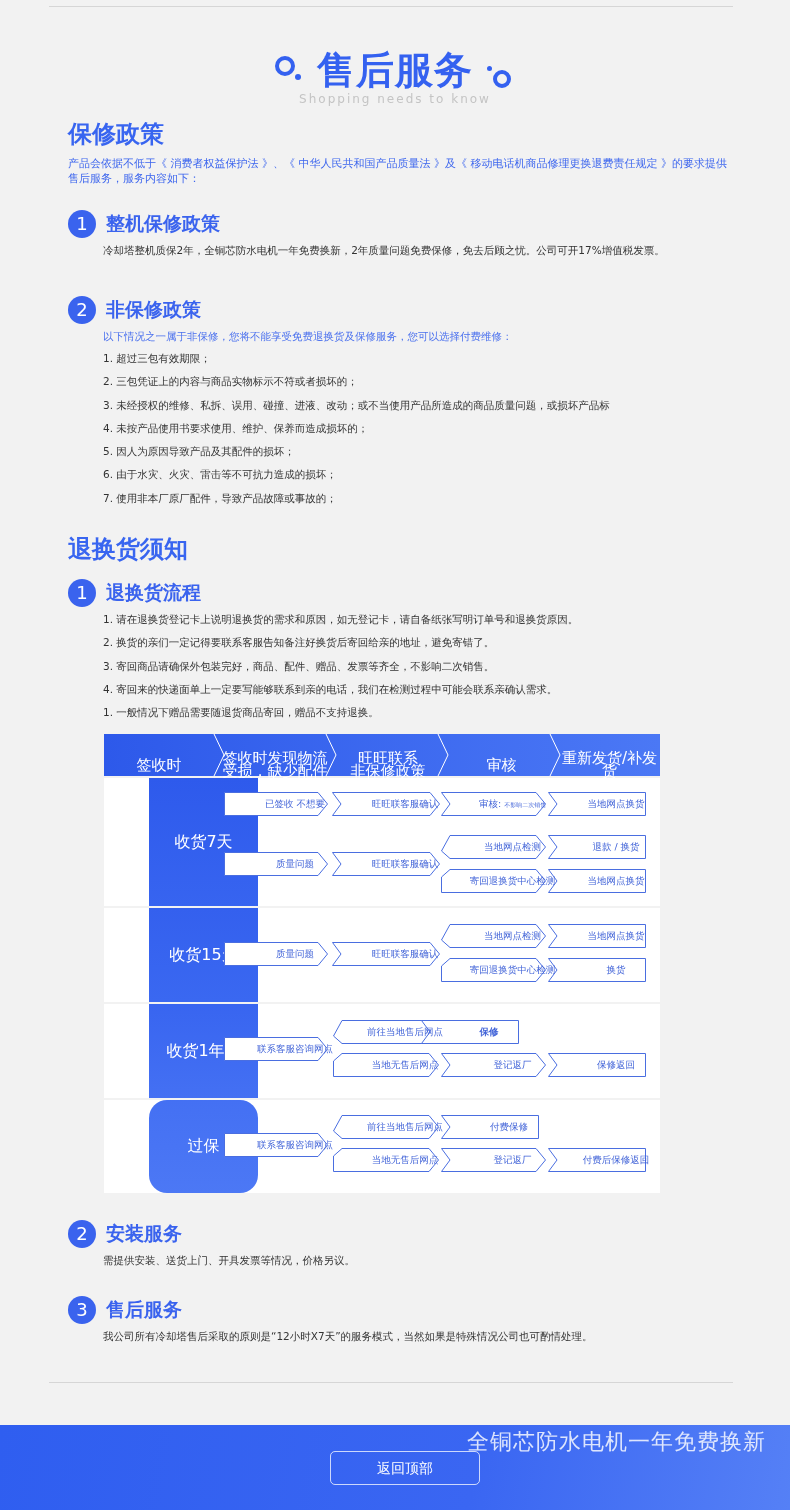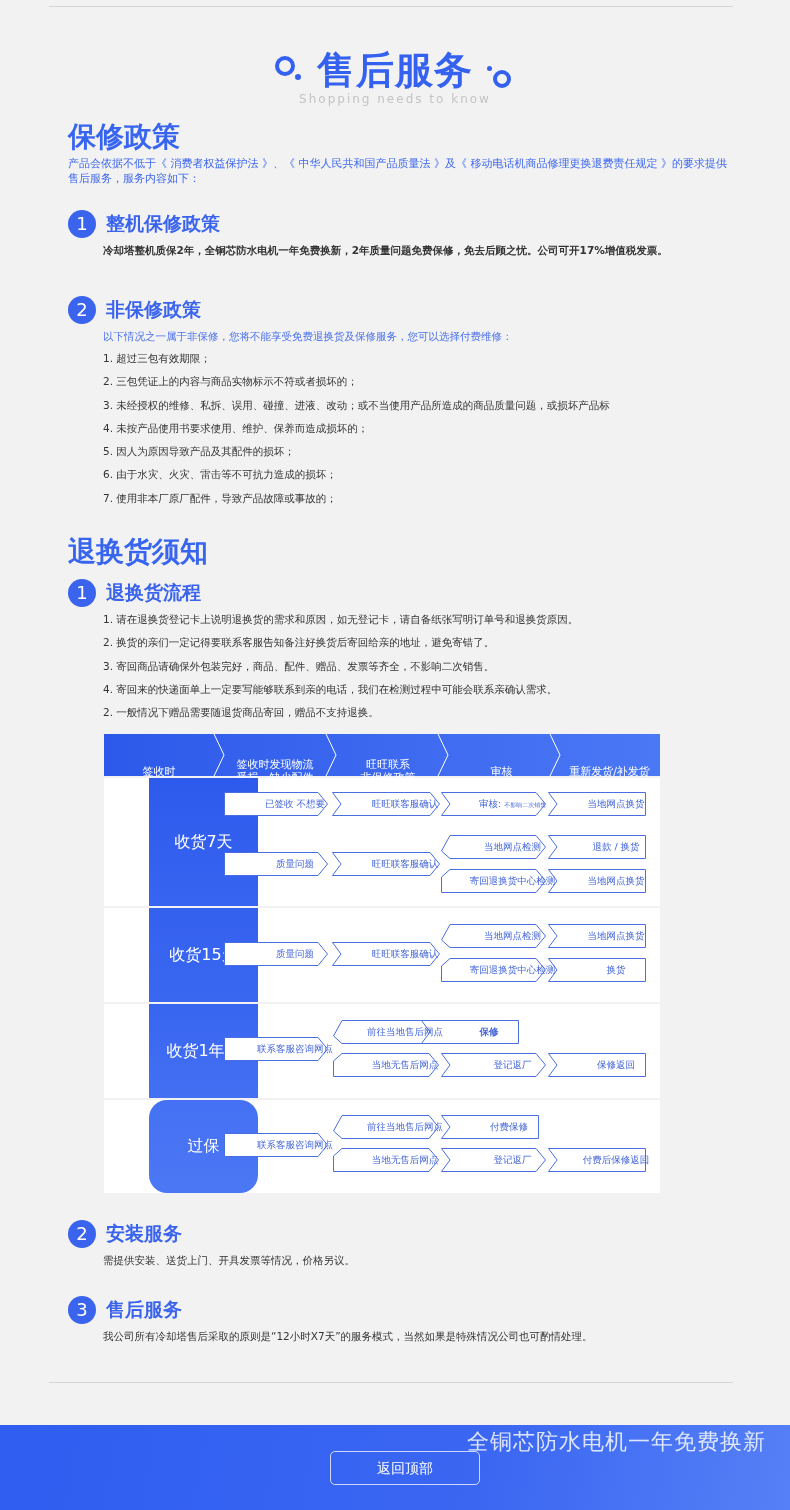--- a/index.html
+++ b/index.html
@@ -11,34 +11,34 @@
   
   .hero { position: absolute; left: 0; top: 44px; width: 790px; text-align: center; }
   .hero-title-row { display: flex; justify-content: center; align-items: center; height: 52px; }
   .hero-title { font-size: 38px; font-weight: bold; color: #3461f0; letter-spacing: 1px; margin: 0 10px; line-height: 52px; }
   .ring { position: relative; width: 40px; height: 40px; }
   .ring .o { position: absolute; border: 4px solid #3461f0; border-radius: 50%; }
   .ring .dot { position: absolute; width: 6px; height: 6px; border-radius: 50%; background: #3461f0; }
   .hero-sub { font-size: 12px; color: #c4c4c4; letter-spacing: 2px; margin-top: -4px; }
 
   
-  .h1 { position: absolute; left: 68px; font-size: 28px; font-weight: bold; color: #3865f0; }
+  .h1 { position: absolute; left: 68px; font-size: 24px; font-weight: bold; color: #3865f0; }
   .intro { position: absolute; left: 68px; width: 660px; font-size: 11px; line-height: 15px; color: #3d66ee; }
   .sub-head { position: absolute; left: 68px; display: flex; align-items: center; }
   .num { width: 28px; height: 28px; border-radius: 50%; background: #3a63ee; color: #fff; font-size: 18px; text-align: center; line-height: 28px; }
   .sub-title { font-size: 19px; font-weight: bold; color: #3a63ee; margin-left: 10px; }
   .para { position: absolute; left: 103px; width: 630px; font-size: 10.5px; color: #333; }
   .para.blue { color: #4a70ee; }
   .list { position: absolute; left: 103px; width: 630px; list-style: none; }
   .list li { font-size: 10.5px; color: #333; height: 23.3px; line-height: 23.3px; white-space: nowrap; }
 
   
   .flow { position: absolute; left: 104px; top: 734px; width: 556px; height: 459px; background: #f2f2f2; }
   .flow-head { position: absolute; left: 0; top: 0; width: 556px; height: 42px; background: linear-gradient(90deg, #2d59ea, #4b78f5); }
-  .fh { position: absolute; top: 8px; height: 58px; color: #fff; font-size: 11px; line-height: 13px; display: flex; align-items: center; justify-content: center; text-align: center; }
+  .fh { position: absolute; top: 2px; height: 58px; color: #fff; font-size: 15px; line-height: 13px; display: flex; align-items: center; justify-content: center; text-align: center; }
   .fh-chev { position: absolute; top: 0; height: 42px; width: 14px; }
   .flow-row { position: absolute; left: 0; width: 556px; background: #fff; }
   .row-label { position: absolute; left: 0; top: 0; width: 109px; height: 100%; color: #fff; font-size: 16px; display: flex; align-items: center; justify-content: center; margin-left: 45px; }
   .box { position: absolute; height: 24px; font-size: 9.5px; color: #4264d8; display: flex; align-items: center; justify-content: center; white-space: nowrap; padding-left: 38px; }
   .box svg { position: absolute; left: 0; top: 0; }
   .box span { position: relative; z-index: 1; }
   .box span small { font-size: 6px; }
 
   
   .bottom-rule { position: absolute; left: 49px; top: 1382px; width: 684px; height: 1px; background: #d6d6d6; }
@@ -67,21 +67,21 @@
   <div class="hero-sub">Shopping needs to know</div>
 </div>
 
 <div class="h1" style="top:118px;">保修政策</div>
 <div class="intro" style="top:156px;">产品会依据不低于《 消费者权益保护法 》、《 中华人民共和国产品质量法 》及《 移动电话机商品修理更换退费责任规定 》的要求提供售后服务，服务内容如下：</div>
 
 <div class="sub-head" style="top:210px;">
   <div class="num">1</div>
   <div class="sub-title">整机保修政策</div>
 </div>
-<div class="para" style="top:244px;font-weight:bold;">冷却塔整机质保2年，全铜芯防水电机一年免费换新，2年质量问题免费保修，免去后顾之忧。公司可开17%增值税发票。</div>
+<div class="para" style="top:244px;">冷却塔整机质保2年，全铜芯防水电机一年免费换新，2年质量问题免费保修，免去后顾之忧。公司可开17%增值税发票。</div>
 
 <div class="sub-head" style="top:296px;">
   <div class="num">2</div>
   <div class="sub-title">非保修政策</div>
 </div>
 <div class="para blue" style="top:330px;">以下情况之一属于非保修，您将不能享受免费退换货及保修服务，您可以选择付费维修：</div>
 <ul class="list" style="top:347px;">
   <li>1. 超过三包有效期限；</li>
   <li>2. 三包凭证上的内容与商品实物标示不符或者损坏的；</li>
   <li>3. 未经授权的维修、私拆、误用、碰撞、进液、改动；或不当使用产品所造成的商品质量问题，或损坏产品标</li>
@@ -95,21 +95,21 @@
 
 <div class="sub-head" style="top:579px;">
   <div class="num">1</div>
   <div class="sub-title">退换货流程</div>
 </div>
 <ul class="list" style="top:608px;">
   <li>1. 请在退换货登记卡上说明退换货的需求和原因，如无登记卡，请自备纸张写明订单号和退换货原因。</li>
   <li>2. 换货的亲们一定记得要联系客服告知备注好换货后寄回给亲的地址，避免寄错了。</li>
   <li>3. 寄回商品请确保外包装完好，商品、配件、赠品、发票等齐全，不影响二次销售。</li>
   <li>4. 寄回来的快递面单上一定要写能够联系到亲的电话，我们在检测过程中可能会联系亲确认需求。</li>
-  <li>2. 一般情况下赠品需要随退货商品寄回，赠品不支持退换。</li>
+  <li>1. 一般情况下赠品需要随退货商品寄回，赠品不支持退换。</li>
 </ul>
 
 <div class="flow">
   <div class="flow-head">
     <div class="fh" style="left:0;width:110px;">签收时</div>
     <div class="fh" style="left:116px;width:110px;flex-direction:column;">
       <span>签收时发现物流</span>
         <span>受损，缺少配件</span>
     </div>
     <div class="fh" style="left:228px;width:112px;flex-direction:column;">

